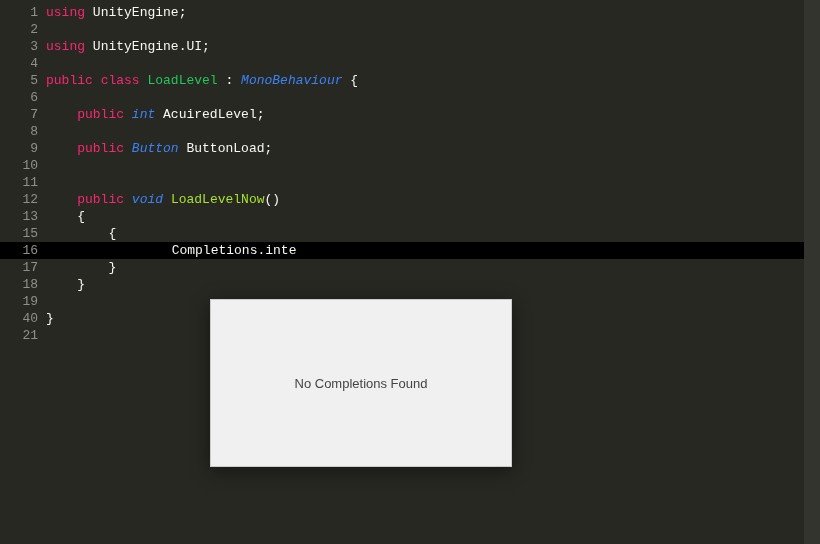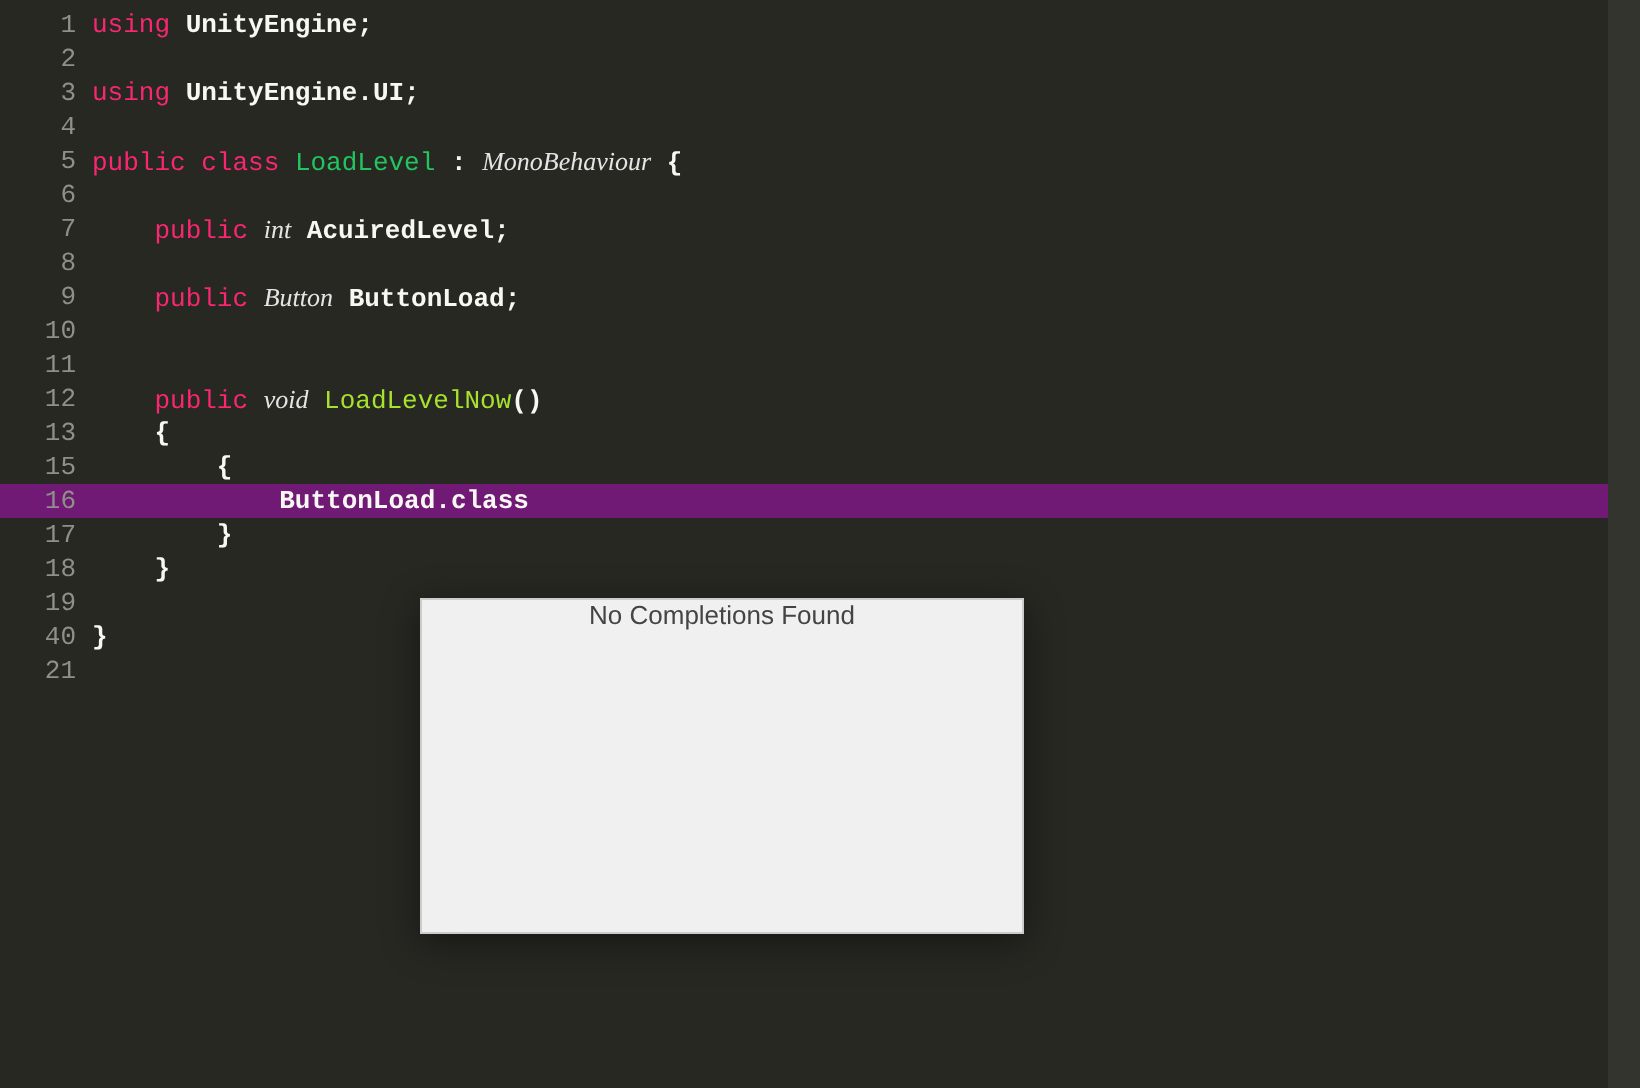--- a/index.html
+++ b/index.html
@@ -33,40 +33,41 @@
     padding-right: 8px;
     color: #8f908a;
     user-select: none;
     flex-shrink: 0;
   }
   .code {
     white-space: pre;
     color: #f8f8f2;
   }
   .current-line {
-    background: #701a75;
+    background: #000000;
+    gap: 32px;
   }
   
   .k  { color: #f92672; } 
-  .t  { color: #e5e5e5; font-style: italic; font-family: Liberation Serif, serif; } 
+  .t  { color: #3b82f6; font-style: italic; } 
   .cls{ color: #22c55e; } 
-  .p  { color: #f8f8f2; font-weight: bold; } 
+  .p  { color: #f8f8f2; } 
   .fn { color: #a6e22e; } 
 
   .completion-popup {
     position: absolute;
     left: 210px;
     top: 299px;
     width: 300px;
     height: 166px;
     background: #f0f0f0;
     border: 1px solid #ccc;
     box-shadow: 0 4px 18px rgba(0,0,0,0.45);
     display: flex;
-    align-items: flex-start;
+    align-items: center;
     justify-content: center;
     font-family: "Segoe UI", Arial, sans-serif;
     font-size: 13px;
     color: #444;
     z-index: 10;
   }
   .rbar {
     position: absolute;
     top: 0; right: 0; bottom: 0;
     width: 16px;
@@ -142,21 +143,21 @@
   </div>
 
 
   <div class="line">
     <div class="lineno">15</div>
     <div class="code"><span class="p">        </span><span class="p">{</span></div>
   </div>
 
   <div class="line current-line">
     <div class="lineno">16</div>
-    <div class="code"><span class="p">            </span><span class="p">ButtonLoad.class</span></div>
+    <div class="code"><span class="p">            </span><span class="p">Completions.inte</span></div>
   </div>
 
   <div class="line">
     <div class="lineno">17</div>
     <div class="code"><span class="p">        </span><span class="p">}</span></div>
   </div>
 
   <div class="line">
     <div class="lineno">18</div>
     <div class="code"><span class="p">    </span><span class="p">}</span></div>

